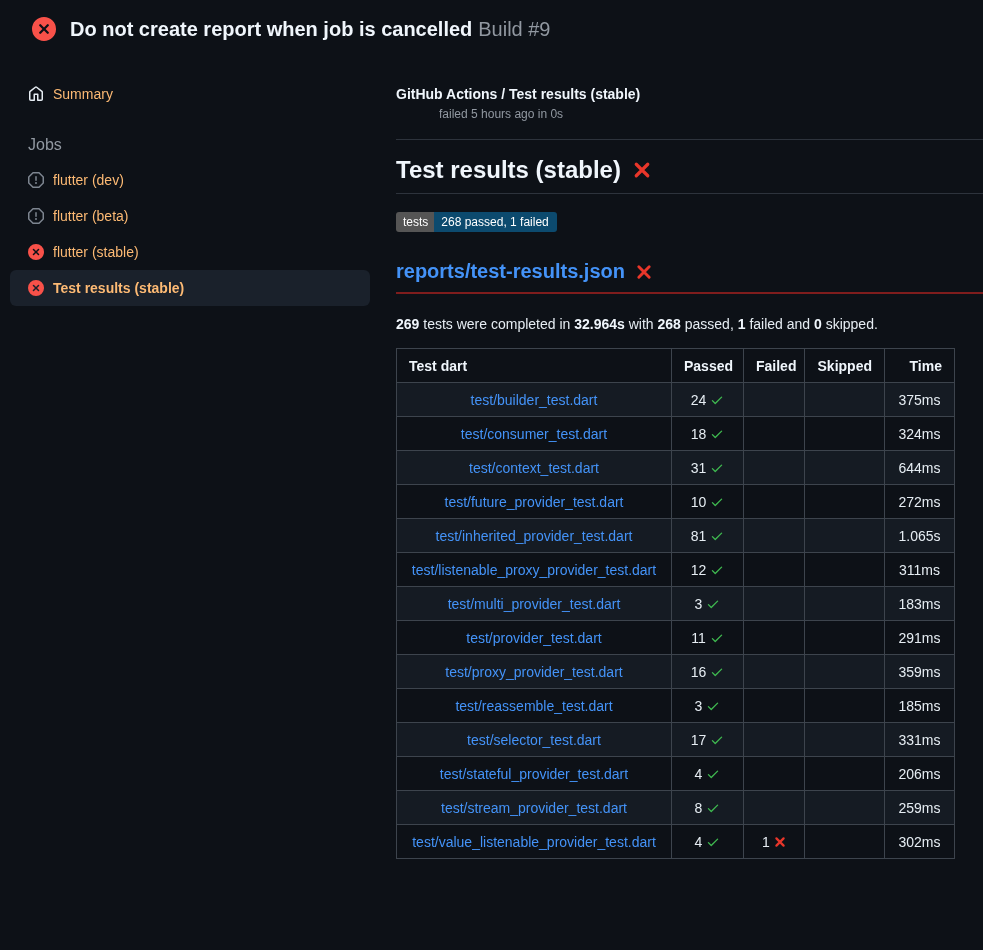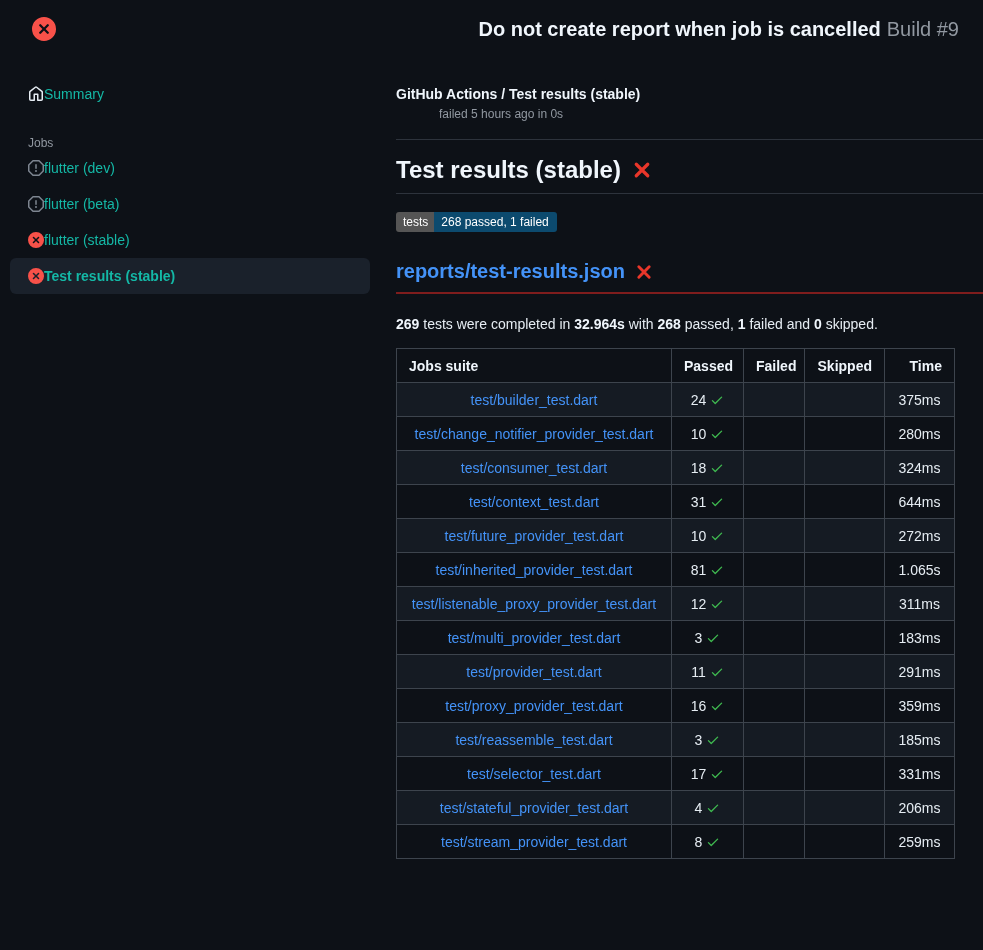--- a/index.html
+++ b/index.html
@@ -6,34 +6,34 @@
   html,body { width:983px; height:950px; overflow:hidden; }
   body {
     background:#0d1117;
     color:#e6edf3;
     font-family:"Liberation Sans", sans-serif;
     font-size:14px;
   }
   
   .app-header {
     display:flex; align-items:center; gap:14px;
-    padding:15px 24px 13px 32px; height:56px;justify-content:space-between;
+    padding:15px 24px 13px 32px; height:56px;
   }
   .app-header .ttl { font-size:20px; font-weight:700; color:#f0f6fc; }
   .app-header .build { font-size:20px; font-weight:400; color:#9198a1; margin-left:2px; }
   
   .layout { display:flex; height:894px; }
   aside { width:380px; flex:0 0 380px; padding-top:20px; }
   .side-item {
-    display:flex; align-items:flex-end; 
+    display:flex; align-items:flex-end; gap:9px;
     margin:0 10px; padding:10px 0 10px 18px;
-    border-radius:6px; color:#14b8a6; cursor:pointer;
+    border-radius:6px; color:#fdba74; cursor:pointer;
   }
   .side-item svg { flex:0 0 16px; }
-  .jobs-label { color:#9198a1; font-size:12px; margin:24px 0 0 28px; }
+  .jobs-label { color:#9198a1; font-size:16px; margin:24px 0 8px 28px; }
   .side-item.selected { background:#1a212b; font-weight:700; }
   
   main { flex:1; padding:30px 0 0 16px; }
   .breadcrumb { font-weight:700; font-size:14px; color:#f0f6fc; }
   .status-line { font-size:12px; color:#9198a1; margin-top:5px;margin-left:43px; }
   .hr { border-top:1px solid #2d333c; margin-top:18px; }
   h2.section-title {
     margin-top:16px; font-size:24px; font-weight:600; color:#f0f6fc;
     padding-bottom:9px; border-bottom:1px solid #2d333c;
     display:flex; align-items:center; gap:11px;
@@ -167,86 +167,74 @@
     <table class="results">
       <colgroup>
         <col class="c-suite">
           <col class="c-passed">
           <col class="c-failed">
           <col class="c-skipped">
           <col class="c-time">
       </colgroup>
       <thead>
         <tr>
-          <th class="c-suite">Jobs suite</th>
+          <th class="c-suite">Test dart</th>
           <th>Passed</th>
           <th>Failed</th>
           <th>Skipped</th>
           <th>Time</th>
         </tr>
       </thead>
       <tbody>
           <tr>
             <td class="c-suite"><a href="#">test/builder_test.dart</a></td>
             <td><span class="cellnum">
                 <span>24</span>
                 <svg width="14" height="14" viewBox="0 0 16 16" fill="#3fb950" aria-hidden="true">
                   <path d="M13.78 4.22a.75.75 0 0 1 0 1.06l-7.25 7.25a.75.75 0 0 1-1.06 0L2.22 9.28a.751.751 0 0 1 .018-1.042.751.751 0 0 1 1.042-.018L6 10.94l6.72-6.72a.75.75 0 0 1 1.06 0Z"></path>
                 </svg>
               </span></td>
             <td></td>
             <td></td>
             <td>375ms</td>
           </tr>
           <tr>
-            <td class="c-suite"><a href="#">test/change_notifier_provider_test.dart</a></td>
+            <td class="c-suite"><a href="#">test/consumer_test.dart</a></td>
+            <td><span class="cellnum">
+                <span>18</span>
+                <svg width="14" height="14" viewBox="0 0 16 16" fill="#3fb950" aria-hidden="true">
+                  <path d="M13.78 4.22a.75.75 0 0 1 0 1.06l-7.25 7.25a.75.75 0 0 1-1.06 0L2.22 9.28a.751.751 0 0 1 .018-1.042.751.751 0 0 1 1.042-.018L6 10.94l6.72-6.72a.75.75 0 0 1 1.06 0Z"></path>
+                </svg>
+              </span></td>
+            <td></td>
+            <td></td>
+            <td>324ms</td>
+          </tr>
+          <tr>
+            <td class="c-suite"><a href="#">test/context_test.dart</a></td>
+            <td><span class="cellnum">
+                <span>31</span>
+                <svg width="14" height="14" viewBox="0 0 16 16" fill="#3fb950" aria-hidden="true">
+                  <path d="M13.78 4.22a.75.75 0 0 1 0 1.06l-7.25 7.25a.75.75 0 0 1-1.06 0L2.22 9.28a.751.751 0 0 1 .018-1.042.751.751 0 0 1 1.042-.018L6 10.94l6.72-6.72a.75.75 0 0 1 1.06 0Z"></path>
+                </svg>
+              </span></td>
+            <td></td>
+            <td></td>
+            <td>644ms</td>
+          </tr>
+          <tr>
+            <td class="c-suite"><a href="#">test/future_provider_test.dart</a></td>
             <td><span class="cellnum">
                 <span>10</span>
                 <svg width="14" height="14" viewBox="0 0 16 16" fill="#3fb950" aria-hidden="true">
                   <path d="M13.78 4.22a.75.75 0 0 1 0 1.06l-7.25 7.25a.75.75 0 0 1-1.06 0L2.22 9.28a.751.751 0 0 1 .018-1.042.751.751 0 0 1 1.042-.018L6 10.94l6.72-6.72a.75.75 0 0 1 1.06 0Z"></path>
                 </svg>
               </span></td>
             <td></td>
             <td></td>
-            <td>280ms</td>
-          </tr>
-          <tr>
-            <td class="c-suite"><a href="#">test/consumer_test.dart</a></td>
-            <td><span class="cellnum">
-                <span>18</span>
-                <svg width="14" height="14" viewBox="0 0 16 16" fill="#3fb950" aria-hidden="true">
-                  <path d="M13.78 4.22a.75.75 0 0 1 0 1.06l-7.25 7.25a.75.75 0 0 1-1.06 0L2.22 9.28a.751.751 0 0 1 .018-1.042.751.751 0 0 1 1.042-.018L6 10.94l6.72-6.72a.75.75 0 0 1 1.06 0Z"></path>
-                </svg>
-              </span></td>
-            <td></td>
-            <td></td>
-            <td>324ms</td>
-          </tr>
-          <tr>
-            <td class="c-suite"><a href="#">test/context_test.dart</a></td>
-            <td><span class="cellnum">
-                <span>31</span>
-                <svg width="14" height="14" viewBox="0 0 16 16" fill="#3fb950" aria-hidden="true">
-                  <path d="M13.78 4.22a.75.75 0 0 1 0 1.06l-7.25 7.25a.75.75 0 0 1-1.06 0L2.22 9.28a.751.751 0 0 1 .018-1.042.751.751 0 0 1 1.042-.018L6 10.94l6.72-6.72a.75.75 0 0 1 1.06 0Z"></path>
-                </svg>
-              </span></td>
-            <td></td>
-            <td></td>
-            <td>644ms</td>
-          </tr>
-          <tr>
-            <td class="c-suite"><a href="#">test/future_provider_test.dart</a></td>
-            <td><span class="cellnum">
-                <span>10</span>
-                <svg width="14" height="14" viewBox="0 0 16 16" fill="#3fb950" aria-hidden="true">
-                  <path d="M13.78 4.22a.75.75 0 0 1 0 1.06l-7.25 7.25a.75.75 0 0 1-1.06 0L2.22 9.28a.751.751 0 0 1 .018-1.042.751.751 0 0 1 1.042-.018L6 10.94l6.72-6.72a.75.75 0 0 1 1.06 0Z"></path>
-                </svg>
-              </span></td>
-            <td></td>
-            <td></td>
             <td>272ms</td>
           </tr>
           <tr>
             <td class="c-suite"><a href="#">test/inherited_provider_test.dart</a></td>
             <td><span class="cellnum">
                 <span>81</span>
                 <svg width="14" height="14" viewBox="0 0 16 16" fill="#3fb950" aria-hidden="true">
                   <path d="M13.78 4.22a.75.75 0 0 1 0 1.06l-7.25 7.25a.75.75 0 0 1-1.06 0L2.22 9.28a.751.751 0 0 1 .018-1.042.751.751 0 0 1 1.042-.018L6 10.94l6.72-6.72a.75.75 0 0 1 1.06 0Z"></path>
                 </svg>
               </span></td>
@@ -342,17 +330,34 @@
             <td class="c-suite"><a href="#">test/stream_provider_test.dart</a></td>
             <td><span class="cellnum">
                 <span>8</span>
                 <svg width="14" height="14" viewBox="0 0 16 16" fill="#3fb950" aria-hidden="true">
                   <path d="M13.78 4.22a.75.75 0 0 1 0 1.06l-7.25 7.25a.75.75 0 0 1-1.06 0L2.22 9.28a.751.751 0 0 1 .018-1.042.751.751 0 0 1 1.042-.018L6 10.94l6.72-6.72a.75.75 0 0 1 1.06 0Z"></path>
                 </svg>
               </span></td>
             <td></td>
             <td></td>
             <td>259ms</td>
+          </tr>
+          <tr>
+            <td class="c-suite"><a href="#">test/value_listenable_provider_test.dart</a></td>
+            <td><span class="cellnum">
+                <span>4</span>
+                <svg width="14" height="14" viewBox="0 0 16 16" fill="#3fb950" aria-hidden="true">
+                  <path d="M13.78 4.22a.75.75 0 0 1 0 1.06l-7.25 7.25a.75.75 0 0 1-1.06 0L2.22 9.28a.751.751 0 0 1 .018-1.042.751.751 0 0 1 1.042-.018L6 10.94l6.72-6.72a.75.75 0 0 1 1.06 0Z"></path>
+                </svg>
+              </span></td>
+            <td><span class="cellnum">
+                <span>1</span>
+                <svg width="12" height="12" viewBox="0 0 16 16" aria-hidden="true">
+                  <path d="M3.2 3.2 12.8 12.8 M12.8 3.2 3.2 12.8" stroke="#e8362a" stroke-width="3" stroke-linecap="round" fill="none"></path>
+                </svg>
+              </span></td>
+            <td></td>
+            <td>302ms</td>
           </tr>
         </tbody>
     </table>
   </main>
 </div>
 
 </body></html>

